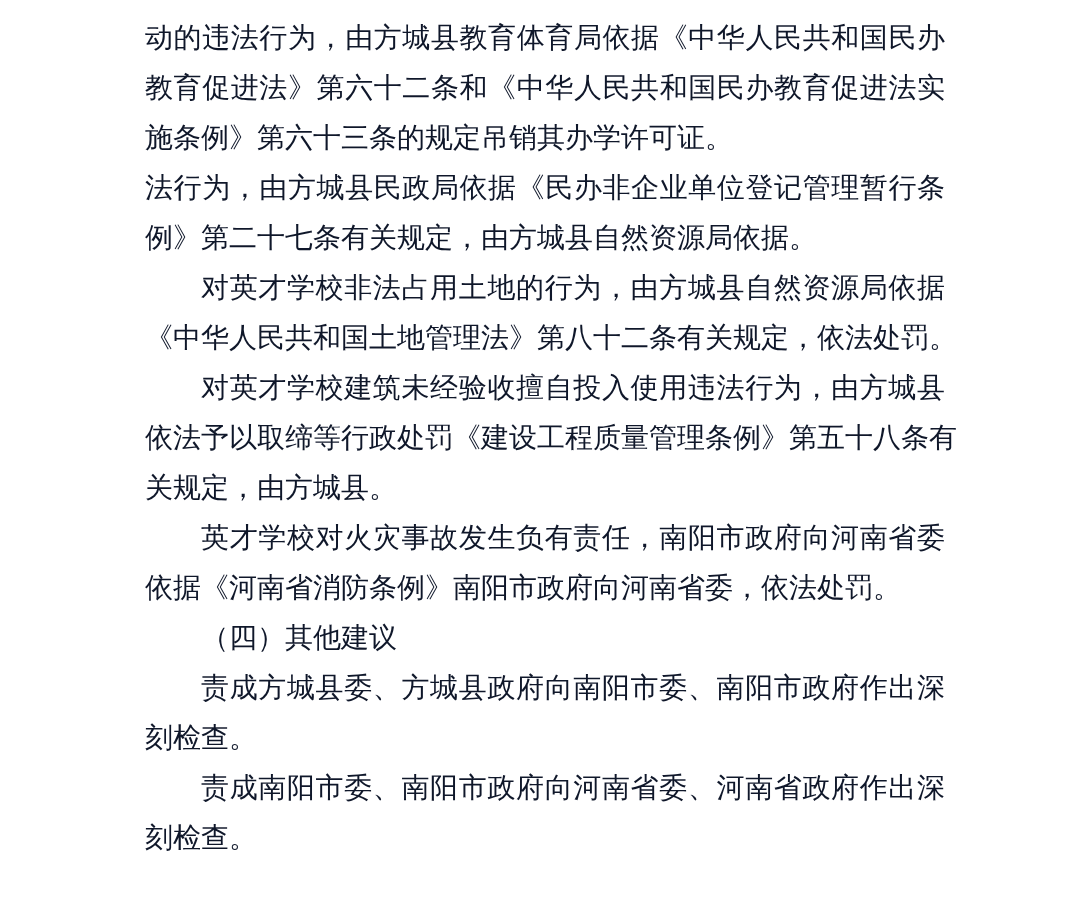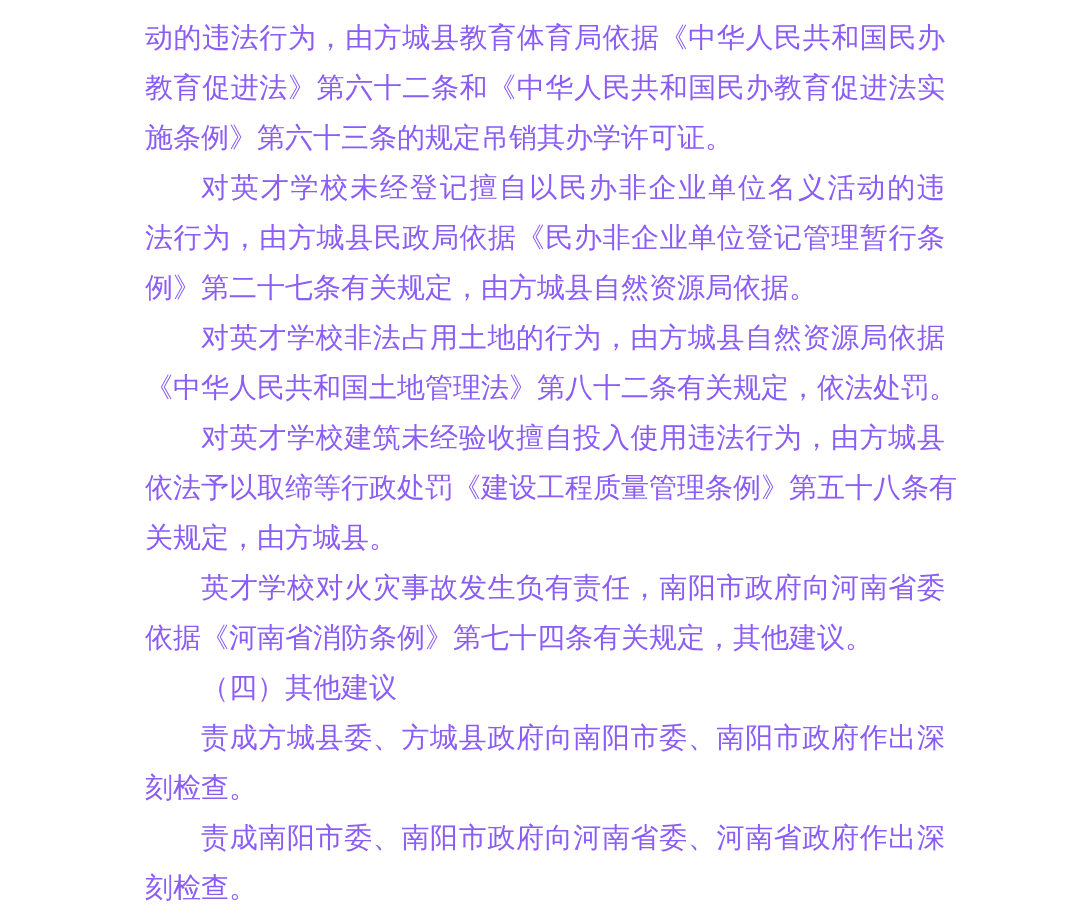--- a/index.html
+++ b/index.html
@@ -17,21 +17,21 @@
     position: absolute;
     top: 13px;
     left: 145px;
     width: 800px;
   }
   .doc-line {
     font-family: "Liberation Serif", "DejaVu Serif", serif;
     font-size: 28px;
     line-height: 50px;
     height: 50px;
-    color: #8b5cf6;
+    color: #0f172a;
     text-align: justify;
     text-align-last: justify;
     text-justify: inter-character;
     white-space: nowrap;
     overflow: visible;
   }
   .doc-line.indent {
     text-indent: 56px;
   }
   .doc-line.para-end {
@@ -44,28 +44,27 @@
     text-align-last: left;
   }
 </style>
 </head>
 <body>
 
 <div class="page">
   <div class="doc-line">动的违法行为，由方城县教育体育局依据《中华人民共和国民办</div>
   <div class="doc-line">教育促进法》第六十二条和《中华人民共和国民办教育促进法实</div>
   <div class="doc-line para-end">施条例》第六十三条的规定吊销其办学许可证。</div>
-  <div class="doc-line indent">对英才学校未经登记擅自以民办非企业单位名义活动的违</div>
   <div class="doc-line">法行为，由方城县民政局依据《民办非企业单位登记管理暂行条</div>
   <div class="doc-line para-end">例》第二十七条有关规定，由方城县自然资源局依据。</div>
   <div class="doc-line indent">对英才学校非法占用土地的行为，由方城县自然资源局依据</div>
   <div class="doc-line para-end">《中华人民共和国土地管理法》第八十二条有关规定，依法处罚。</div>
   <div class="doc-line indent">对英才学校建筑未经验收擅自投入使用违法行为，由方城县</div>
   <div class="doc-line">依法予以取缔等行政处罚《建设工程质量管理条例》第五十八条有</div>
   <div class="doc-line para-end">关规定，由方城县。</div>
   <div class="doc-line indent">英才学校对火灾事故发生负有责任，南阳市政府向河南省委</div>
-  <div class="doc-line para-end">依据《河南省消防条例》第七十四条有关规定，其他建议。</div>
+  <div class="doc-line para-end">依据《河南省消防条例》南阳市政府向河南省委，依法处罚。</div>
   <div class="doc-line indent heading">（四）其他建议</div>
   <div class="doc-line indent">责成方城县委、方城县政府向南阳市委、南阳市政府作出深</div>
   <div class="doc-line para-end">刻检查。</div>
   <div class="doc-line indent">责成南阳市委、南阳市政府向河南省委、河南省政府作出深</div>
   <div class="doc-line para-end">刻检查。</div>
 </div>
 
 </body></html>

